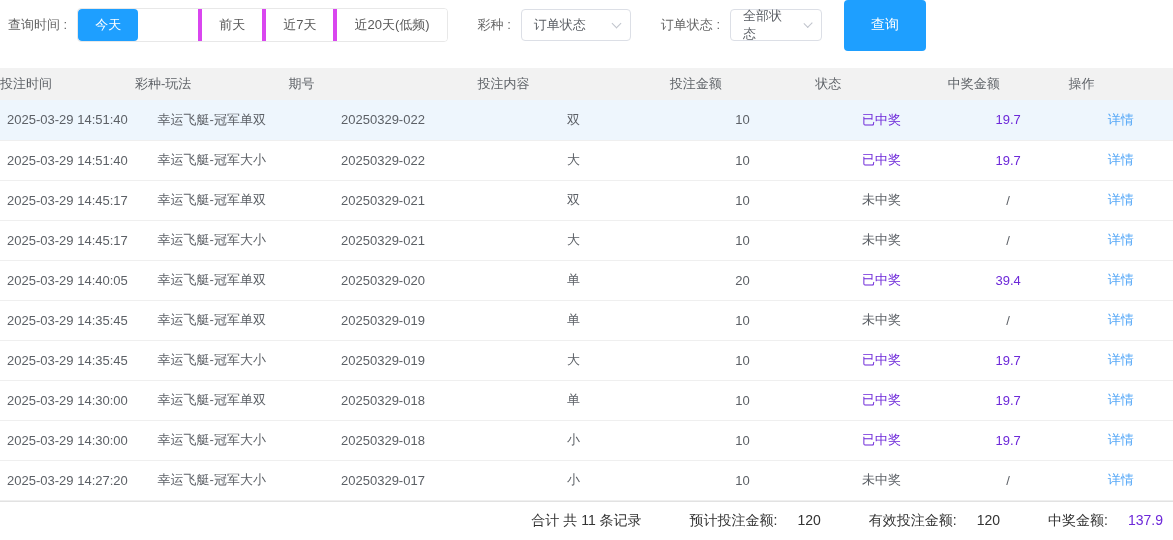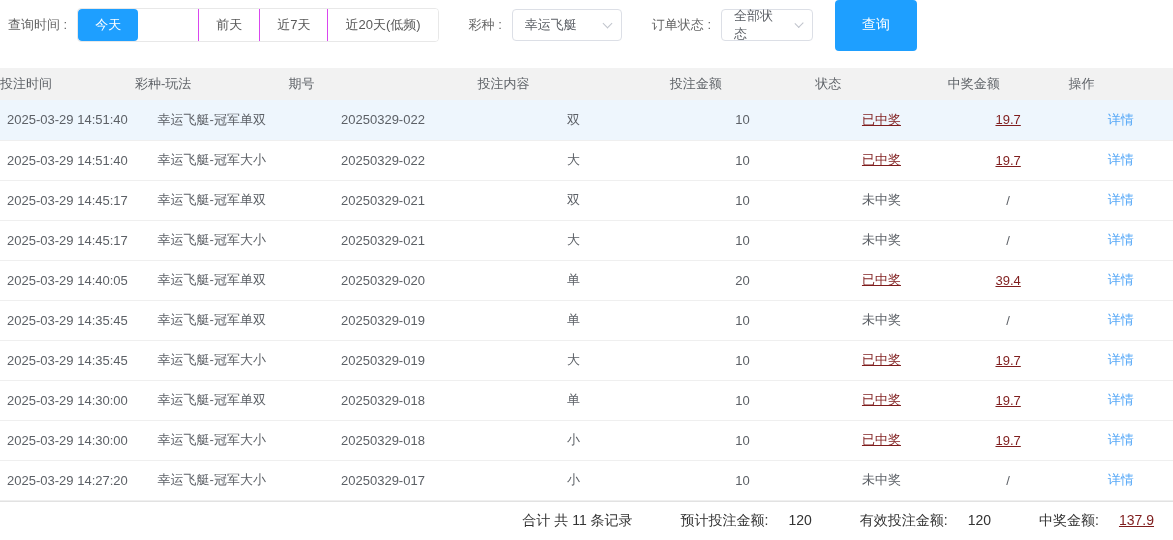--- a/index.html
+++ b/index.html
@@ -20,21 +20,21 @@
   .btn-group {
     display:inline-flex; align-items:stretch; margin-left:10px;
     background:#fff; border:1px solid #e8e8e8; border-radius:4px;
     overflow:hidden; height:34px;
   }
   .tbtn {
     border:none; background:#fff; color:#595959; font-size:13px;
     padding:2px 17px; cursor:pointer; position:relative;
     font-family:inherit; height:100%;
   }
-  .tbtn + .tbtn { border-left:1px solid #d946ef; }
+  .tbtn + .tbtn { border-left:4px solid #d946ef; }
   .tbtn.active {
     background:#1e9fff; color:#fff; border-radius:4px; border-left:none;
   }
   .tbtn.active + .tbtn { border-left:none;margin-top:44px; }
   .filter-bar .gap-lg { width:30px; }
   .select {
     display:inline-flex; align-items:center; justify-content:space-between;
     height:32px; border:1px solid #dcdfe6; border-radius:4px;
     background:#fff; font-size:13px; color:#5c6066;
     padding:0 10px 0 12px; margin-left:10px; cursor:pointer;
@@ -56,28 +56,28 @@
   table { width:1173px; border-collapse:collapse; table-layout:fixed; margin-top:22px; }
   thead th {
     background:#f2f2f2; height:32px; font-weight:normal;
     font-size:13px; color:#5f6368; text-align:left;
   }
   tbody td {
     height:40px; font-size:13px; color:#5c6066; text-align:center;
     border-bottom:1px solid #efefef; overflow:hidden; white-space:nowrap;
   }
   tbody tr.hl td { background:#eef6fd; }
-  td.red, .red { color:#7f1d1d;text-decoration:underline; }
+  td.red, .red { color:#6d28d9; }
   a.detail { color:#54a7f7; text-decoration:none; cursor:pointer; font-size:13px; }
 
   
   .summary {
     height:40px; display:flex; align-items:center; justify-content:flex-end;
     border-top:1px solid #e2e2e2; border-bottom:1px solid #e2e2e2;
-    font-size:14px; color:#333; padding-right:19px;
+    font-size:14px; color:#333; padding-right:10px;
   }
   .summary .item { margin-left:48px; white-space:nowrap; }
   .summary .item:first-child { margin-left:0; }
   .summary .val { margin-left:20px; }
 </style>
 </head>
 <body>
 
 <div class="page">
 
@@ -87,21 +87,21 @@
         <button class="tbtn active">今天</button>
         <button class="tbtn">昨天</button>
         <button class="tbtn">前天</button>
         <button class="tbtn">近7天</button>
         <button class="tbtn">近20天(低频)</button>
       </div>
 
     <span class="gap-lg"></span>
     <span class="flabel">彩种 :</span>
     <div class="select sel-lottery">
-      <span>幸运飞艇</span>
+      <span>订单状态</span>
       <span class="caret"></span>
     </div>
 
     <span class="gap-lg"></span>
     <span class="flabel">订单状态 :</span>
     <div class="select sel-status">
       <span>全部状态</span>
       <span class="caret"></span>
     </div>
 

